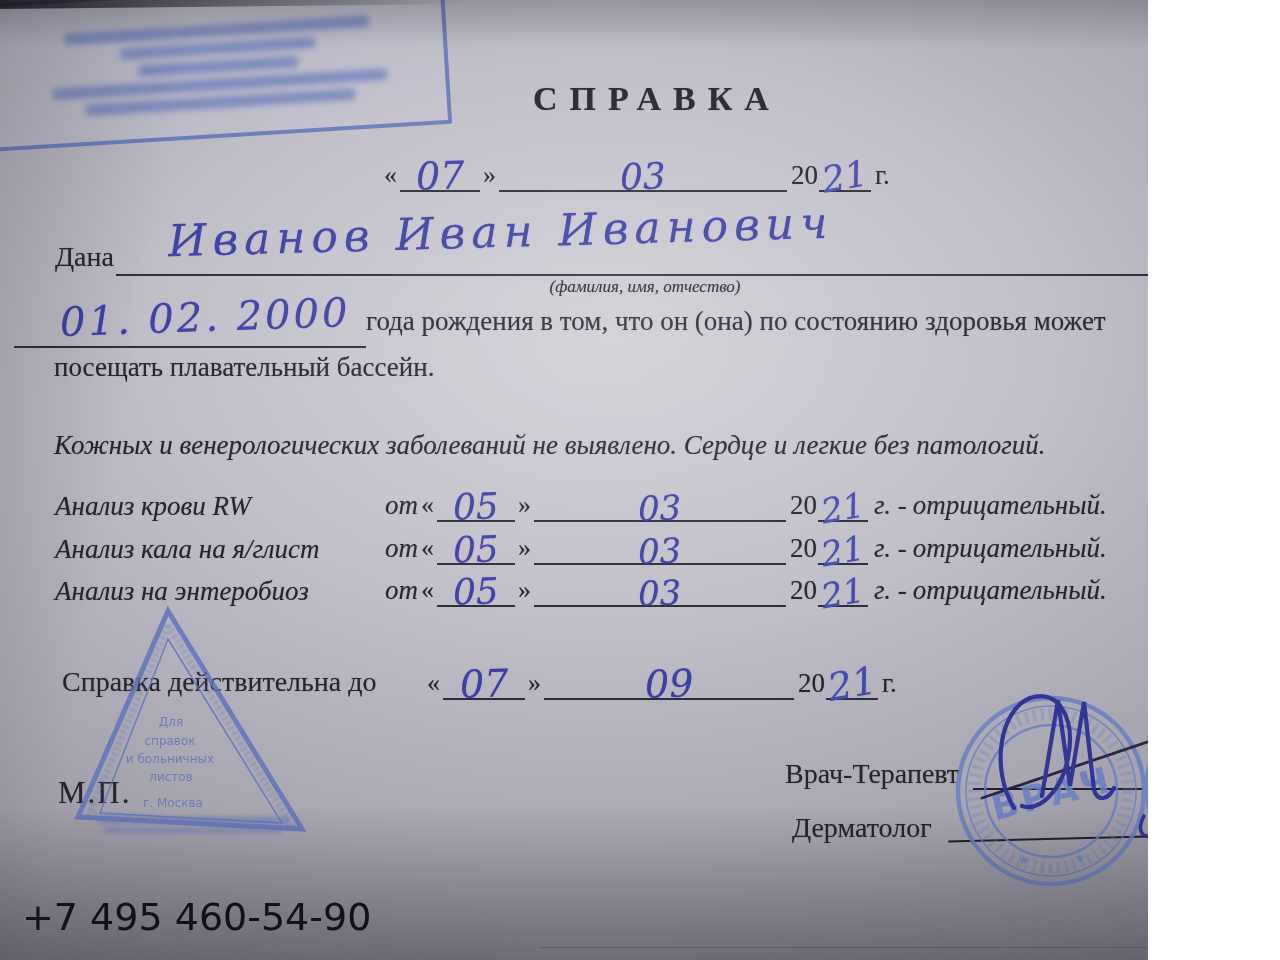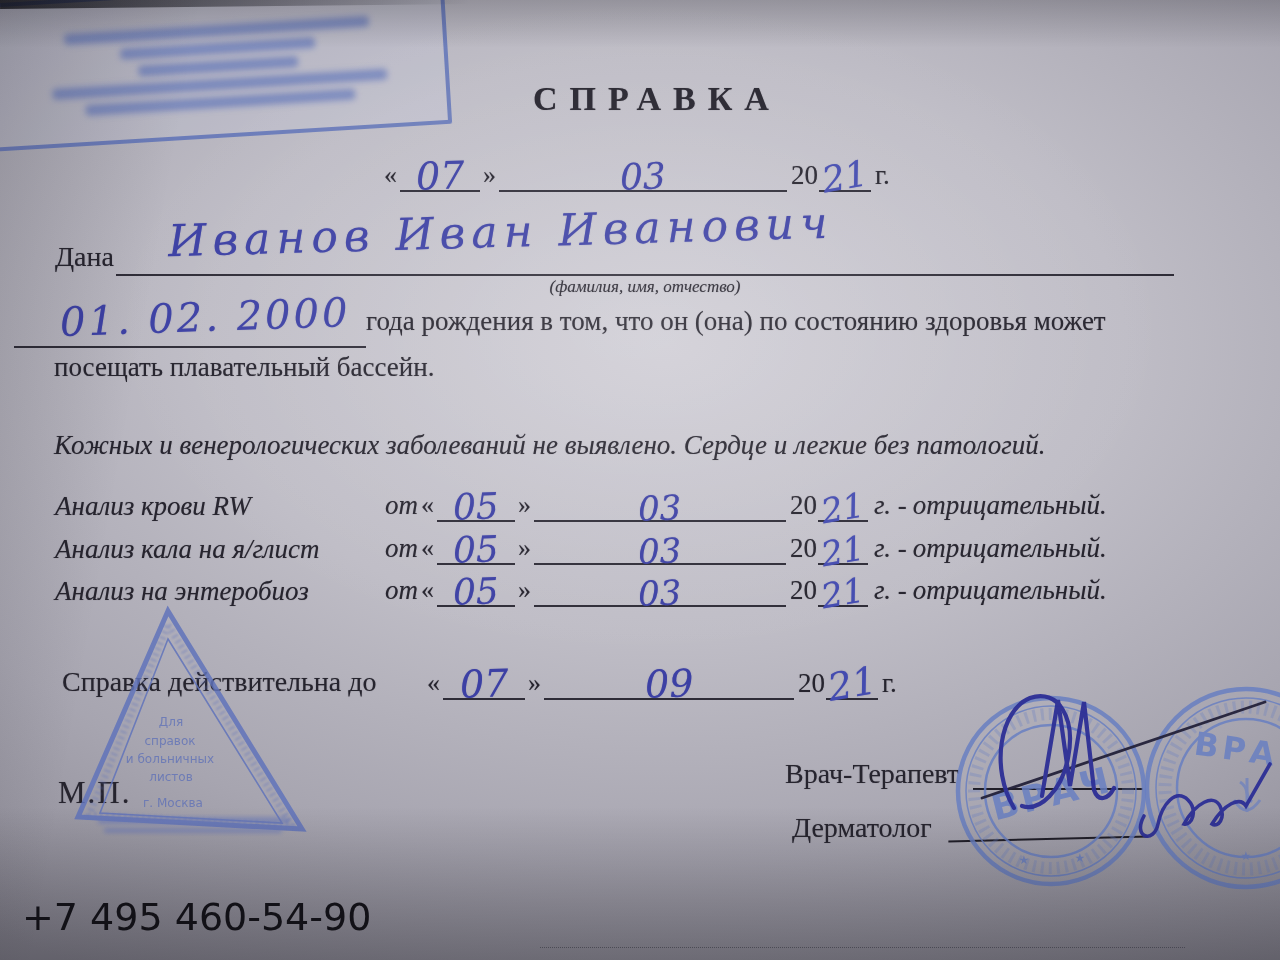--- a/index.html
+++ b/index.html
@@ -1,17 +1,17 @@
 <!DOCTYPE html>
 <html><head>
 <meta charset="utf-8">
 <style>
   html,body{margin:0;padding:0;}
   #photo{
-    position:relative; width:1280px; height:960px; overflow:hidden;
+    position:relative; width:1148px; height:960px; overflow:hidden;
     background:
       radial-gradient(ellipse 1150px 720px at 52% 36%, #cfcdd5 0%, #bfbdc6 40%, #a7a5b0 72%, #8b8994 100%);
     font-family:"Liberation Serif","DejaVu Serif",serif;
   }
   .abs{position:absolute;}
   .printed{color:#26242e; text-shadow:0 0 1px rgba(35,32,45,.4);}
   .it{font-style:italic;}
   .hw{
     font-family:"DejaVu Serif",serif; font-style:italic; color:#3c40a4;
     display:inline-block; transform:rotate(-2deg);

